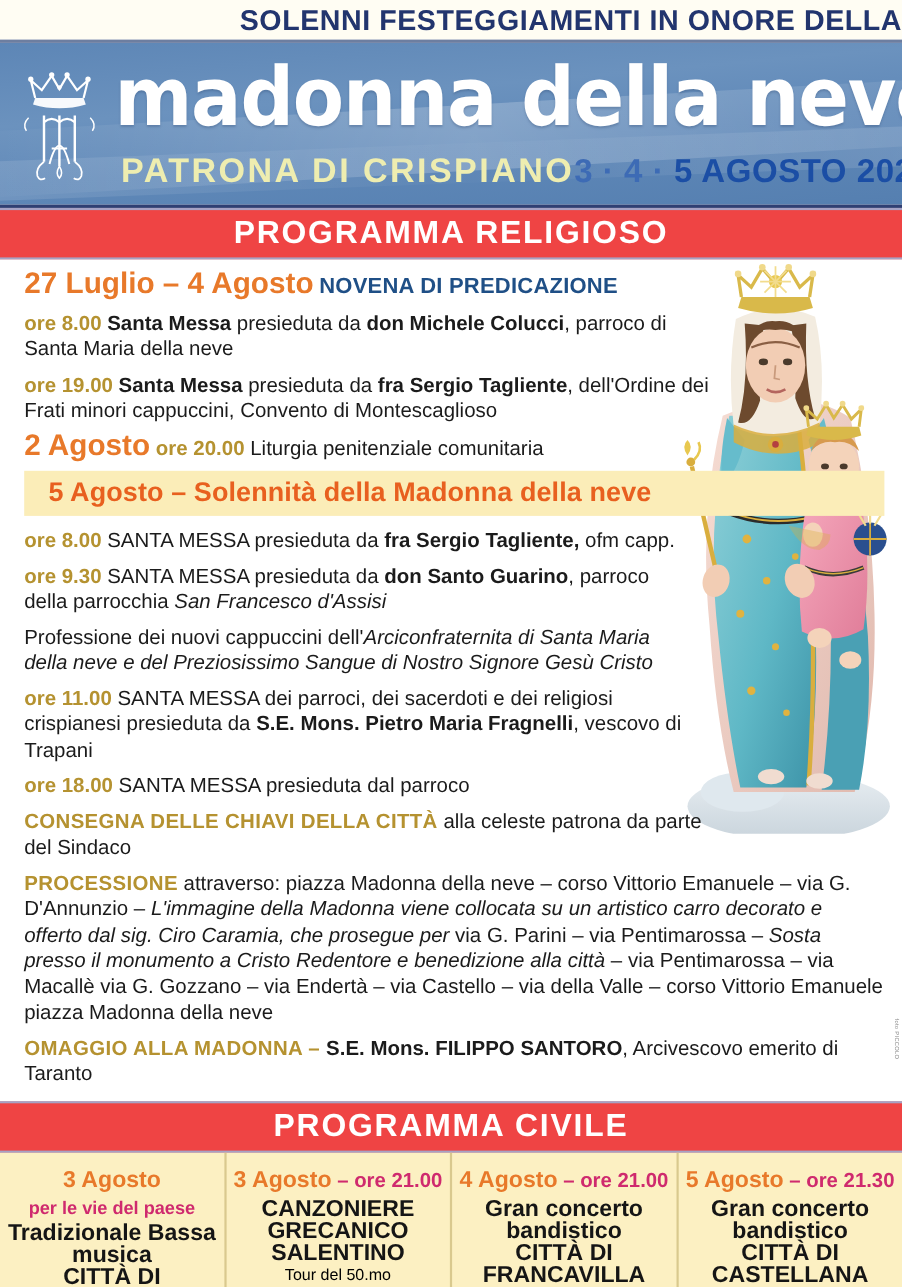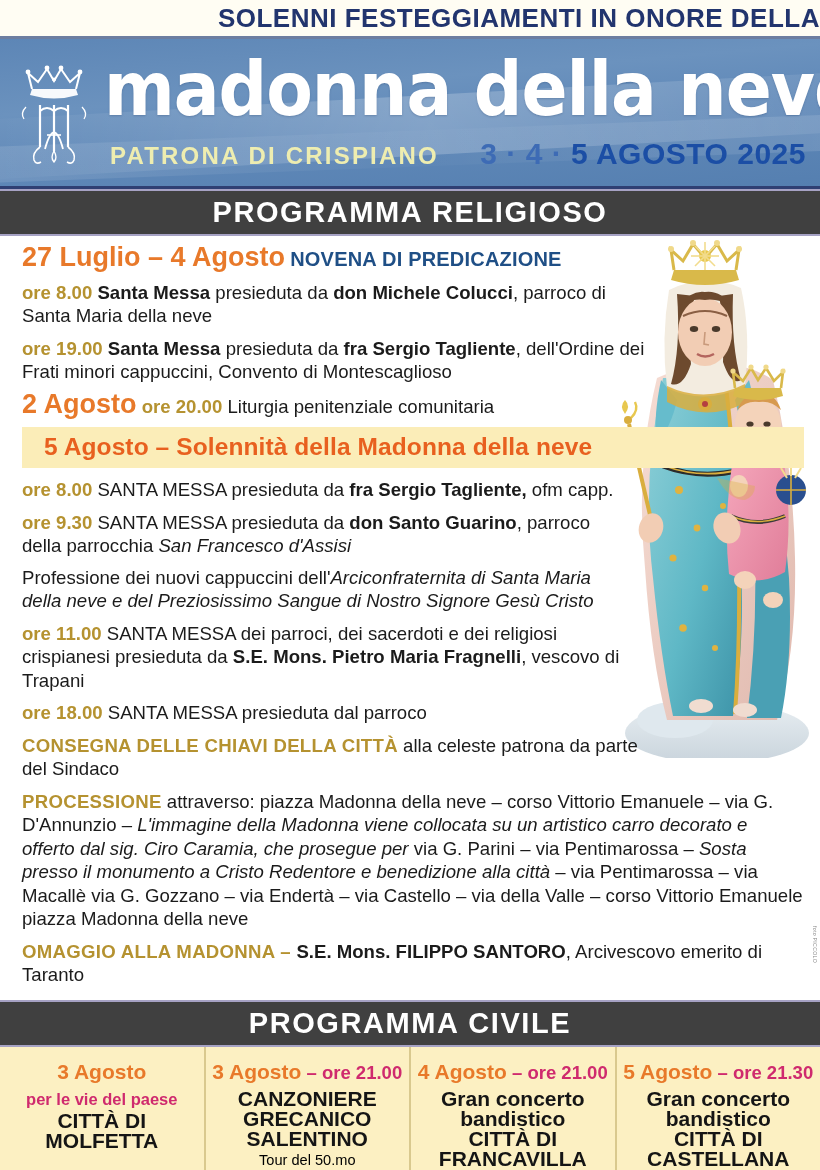--- a/index.html
+++ b/index.html
@@ -96,38 +96,38 @@
     left: 110px;
     right: 14px;
     top: 98px;
     z-index: 3;
     display: flex;
     align-items: baseline;
     justify-content: space-between;
     white-space: nowrap;
   }
   .patrona {
-    font-size: 24px;
+    font-size: 31px;
     font-weight: bold;
     letter-spacing: 2.2px;
     color: #eeedb0;
   }
   .dates {
     font-size: 30px;
     font-weight: bold;
     letter-spacing: 0.5px;
     color: #3d6bb5;
   }
   .dates .accent {
     color: #1b4ea5;
   }
 
   
   .section-bar {
-    background: #404040;
+    background: #ef4444;
     height: 43px;
     display: flex;
     align-items: center;
     justify-content: center;
     border-top: 2px solid #a6a2c4;
     border-bottom: 2px solid #a6a2c4;
   }
   .section-bar-text {
     color: #ffffff;
     font-size: 29px;
@@ -496,20 +496,21 @@
 
   <div class="section-bar">
     <div class="section-bar-text">PROGRAMMA CIVILE</div>
   </div>
 
   <div class="civil-cards">
 
     <div class="card">
       <div class="card-date"><span>3 Agosto</span><span class="time"></span></div>
       <div class="card-pink">per le vie del paese</div>
+      <div class="card-line">Tradizionale Bassa musica</div>
       <div class="card-line">CITTÀ DI MOLFETTA</div>
     </div>
 
     <div class="card">
       <div class="card-date"><span>3 Agosto</span><span class="time"> – ore 21.00</span></div>
       <div class="card-line">CANZONIERE</div>
       <div class="card-line">GRECANICO SALENTINO</div>
       <div class="card-note">Tour del 50.mo</div>
     </div>
 

